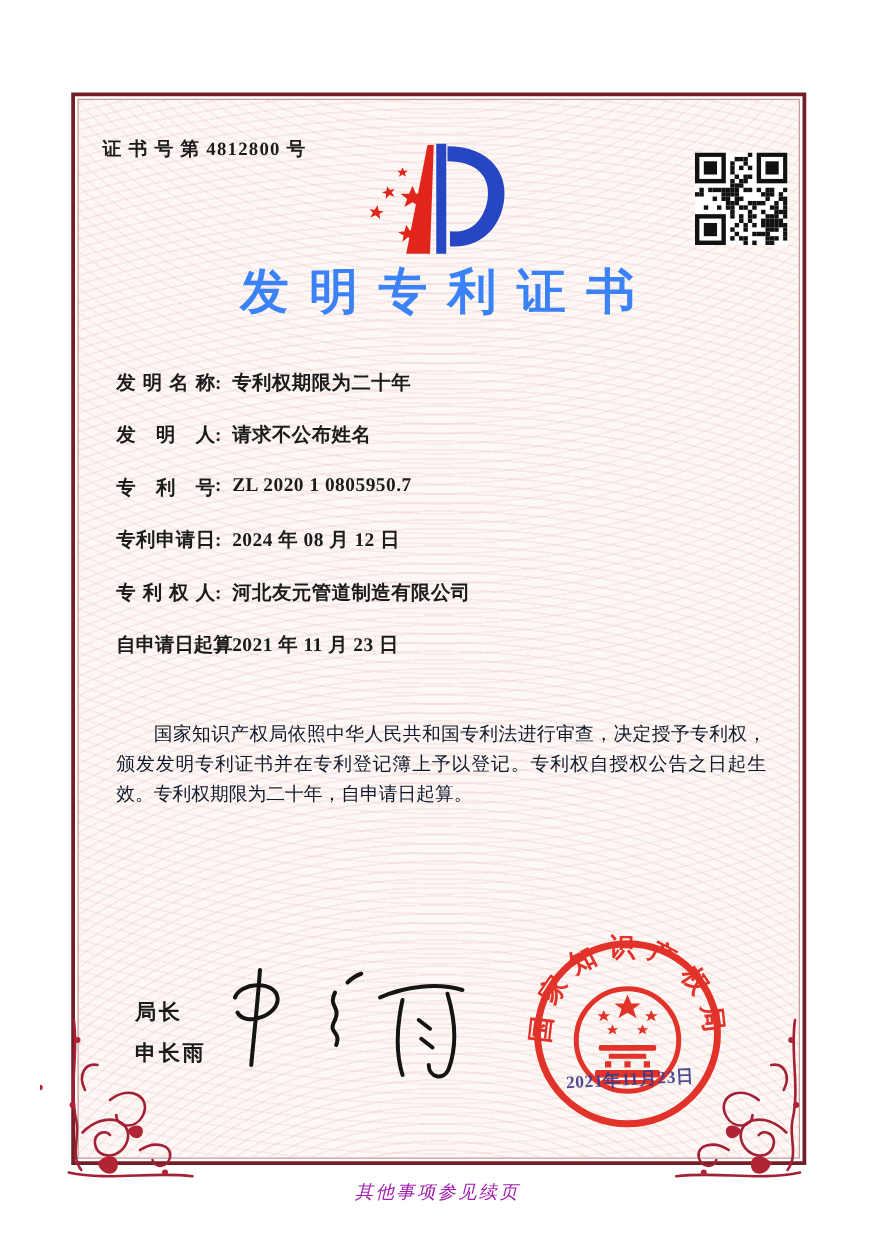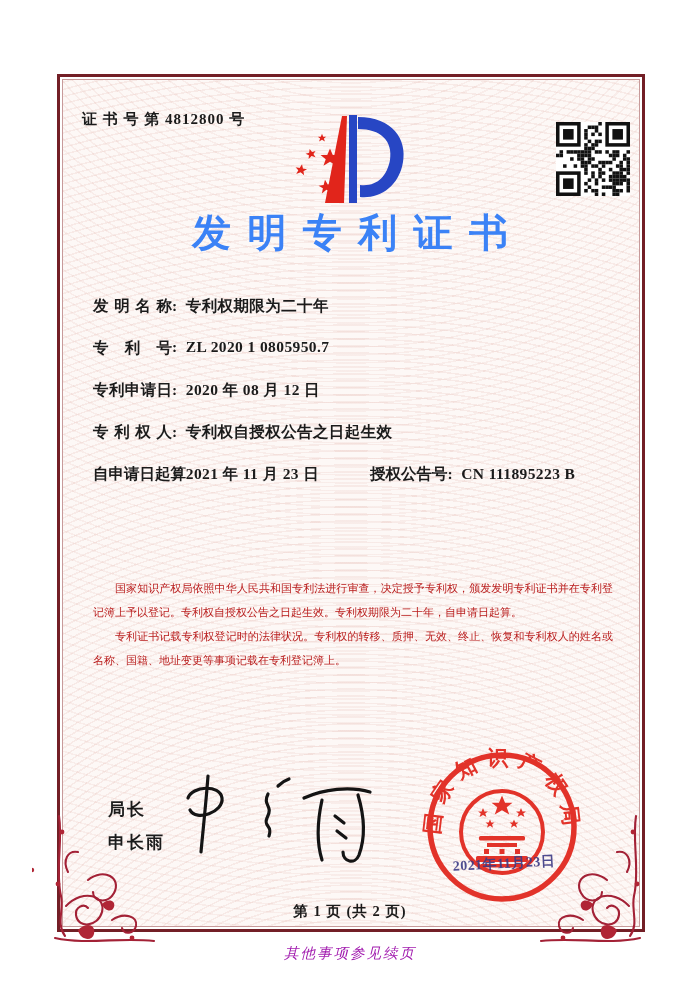--- a/index.html
+++ b/index.html
@@ -29,21 +29,21 @@
     font-size:39px;font-weight:700;letter-spacing:0.42em;text-indent:0.42em;color:#3b82f6;
   }
   
   .fields{position:absolute;left:93px;top:296px;width:530px;}
   .field-row{position:relative;height:42px;font-size:15.5px;font-weight:600;white-space:nowrap;}
   .f-label{display:inline-block;width:5.1em;text-align:justify;text-align-last:justify;vertical-align:top;}
   .f-colon{display:inline-block;margin-right:0.55em;}
   .f-value{letter-spacing:0.4px;}
   .f-second{position:absolute;left:277px;top:0;}
   
-  .paras{position:absolute;left:93px;top:576px;width:520px;font-size:11px;line-height:24px;text-align:justify;color:#b91c1c;}
+  .paras{position:absolute;left:93px;top:576px;width:520px;font-size:15px;line-height:24px;text-align:justify;color:#0f172a;}
   .paras p{margin:0;text-indent:2em;}
   
   .signer{position:absolute;left:95px;top:793px;font-size:17px;font-weight:600;letter-spacing:2px;line-height:33px;margin-left:13px;}
   .signature{position:absolute;left:172px;top:768px;}
   
   .seal{position:absolute;left:417px;top:742px;opacity:0.93;}
   .seal-date{
     position:absolute;left:430px;top:855px;width:148px;text-align:center;
     font-size:14px;font-weight:700;color:#3c3a85;letter-spacing:0.5px;
     transform:rotate(-3deg);opacity:0.9;
@@ -221,39 +221,38 @@
       </svg>
   </div>
 
   <div class="title">发明专利证书</div>
 
   <div class="fields">
     <div class="field-row">
       <span class="f-label">发明名称</span><span class="f-colon">:</span><span class="f-value">专利权期限为二十年</span>
     </div>
     <div class="field-row">
+      <span class="f-label">发明人</span><span class="f-colon">:</span><span class="f-value">请求不公布姓名</span>
+    </div>
+    <div class="field-row">
       <span class="f-label">专利号</span><span class="f-colon">:</span><span class="f-value">ZL 2020 1 0805950.7</span>
     </div>
     <div class="field-row">
-      <span class="f-label">专利申请日</span><span class="f-colon">:</span><span class="f-value">2020 年 08 月 12 日</span>
-    </div>
-    <div class="field-row">
-      <span class="f-label">专利权人</span><span class="f-colon">:</span><span class="f-value">专利权自授权公告之日起生效</span>
+      <span class="f-label">专利申请日</span><span class="f-colon">:</span><span class="f-value">2024 年 08 月 12 日</span>
+    </div>
+    <div class="field-row">
+      <span class="f-label">专利权人</span><span class="f-colon">:</span><span class="f-value">河北友元管道制造有限公司</span>
     </div>
     <div class="field-row">
       <span class="f-label">自申请日起算</span><span class="f-colon">:</span><span class="f-value">2021 年 11 月 23 日</span>
-      <span class="f-second">
-        <span>授权公告号</span><span class="f-colon">:</span><span class="f-value">CN 111895223 B</span>
-      </span>
     </div>
   </div>
 
   <div class="paras">
     <p>国家知识产权局依照中华人民共和国专利法进行审查，决定授予专利权，颁发发明专利证书并在专利登记簿上予以登记。专利权自授权公告之日起生效。专利权期限为二十年，自申请日起算。</p>
-    <p>专利证书记载专利权登记时的法律状况。专利权的转移、质押、无效、终止、恢复和专利权人的姓名或名称、国籍、地址变更等事项记载在专利登记簿上。</p>
   </div>
 
   <div class="signer">
     <div>局长</div>
     <div>申长雨</div>
   </div>
 
   <div class="signature">
     <svg width="205" height="105" viewBox="0 0 205 105">
       <g fill="none" stroke="#141414" stroke-width="3.2" stroke-linecap="round" stroke-linejoin="round">
@@ -329,16 +328,15 @@
       <g fill="#b02535">
         <path d="M46,118 C54,110 64,112 62,122 C60,130 48,128 46,118 Z"></path>
         <path d="M70,92 C76,86 84,88 82,95 C80,101 72,99 70,92 Z"></path>
         <circle cx="30" cy="20" r="2.4"></circle>
         <circle cx="26" cy="72" r="2.4"></circle>
         <circle cx="100" cy="126" r="2.4"></circle>
       </g>
     </svg>
   </div>
 
-  <div class="page-info">第 1 页 (共 2 页)</div>
   <div class="footer-note">其他事项参见续页</div>
 
 </div>
 
 </body></html>

